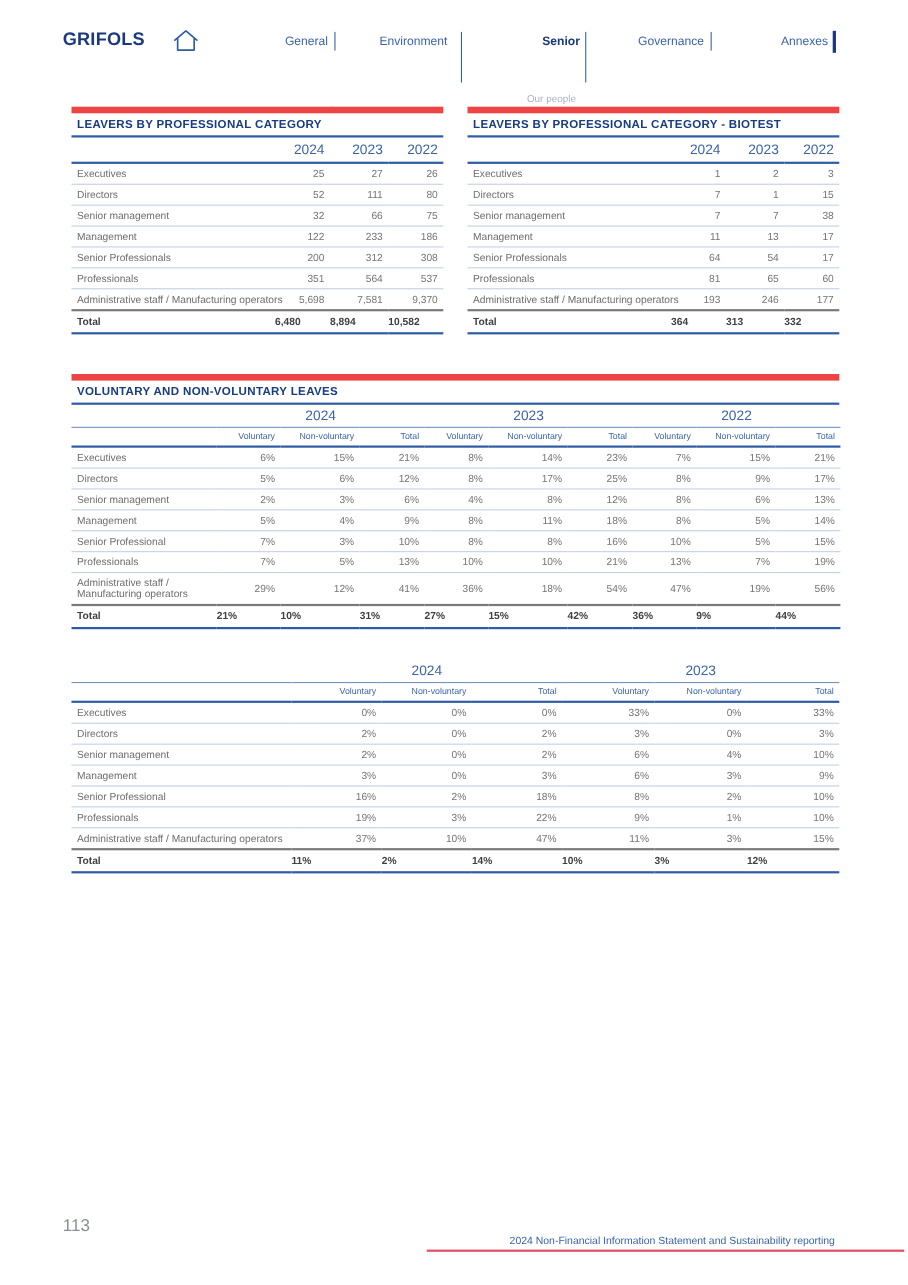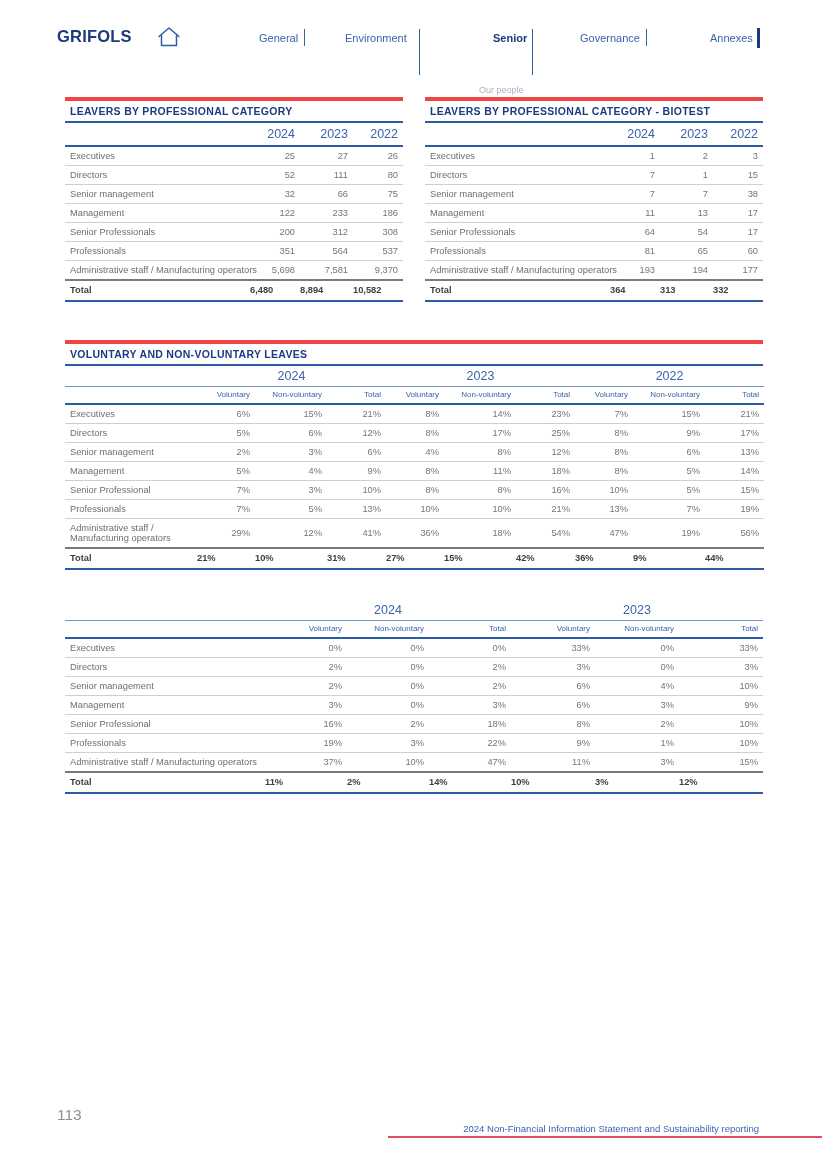--- a/index.html
+++ b/index.html
@@ -26,21 +26,21 @@
   .nav-sep.thick { width:3px; background:#1b3a7d; height:20px; top:28px; }
 
   
   .tbl { position:absolute; }
   #t-leavers          { left:65px;  top:97px;  width:338px; }
   #t-leavers_biotest  { left:425px; top:97px;  width:338px; }
   #t-voluntary        { left:65px;  top:340px; width:698px; }
   #t-voluntary_biotest{ left:65px;  top:600px; width:698px; }
 
   .tbl-title {
-    border-top:4px solid #ef4444; border-bottom:2px solid #2d5ca6;
+    border-top:6px solid #ef4444; border-bottom:2px solid #2d5ca6;
     color:#173c82; font-weight:bold; font-size:10.5px; letter-spacing:0.3px;
     padding:4px 0 4px 5px;
   }
   table.data-table { width:100%; border-collapse:collapse; table-layout:fixed; }
   .data-table th, .data-table td { font-weight:normal; }
 
   
   tr.years-simple th {
     text-align:right; color:#3a63ab; font-size:12.5px;
     padding:4px 5px 4px 0; border-bottom:2px solid #2d5ca6;
@@ -226,21 +226,21 @@
           </tr>
           <tr class="data-row">
             <td class="lbl">Professionals</td>
             <td class="val">81</td>
             <td class="val">65</td>
             <td class="val">60</td>
           </tr>
           <tr class="data-row">
             <td class="lbl">Administrative staff / Manufacturing operators</td>
             <td class="val">193</td>
-            <td class="val">194</td>
+            <td class="val">246</td>
             <td class="val">177</td>
           </tr>
           <tr class="total-row">
             <td class="lbl">Total</td>
             <td class="val">364</td>
             <td class="val">313</td>
             <td class="val">332</td>
           </tr>
         </tbody>
       </table>

